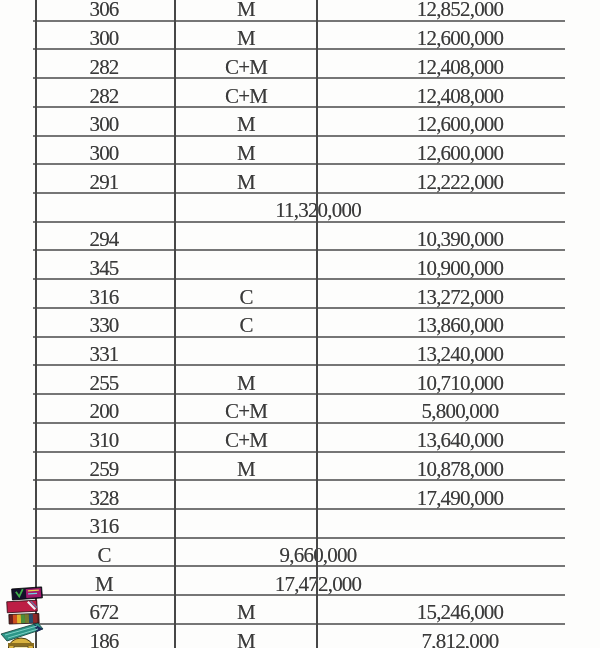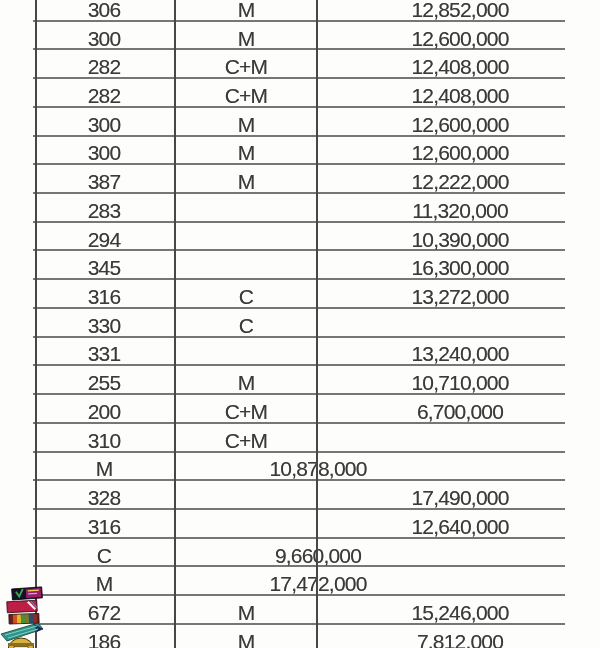--- a/index.html
+++ b/index.html
@@ -1,21 +1,21 @@
 <!DOCTYPE html>
 <html><head>
 <meta charset="utf-8">
 <style>
   html,body{margin:0;padding:0;background:#ffffff;}
   .page{
     position:relative;
     width:600px;height:648px;
     background:#fdfdfc;
     overflow:hidden;
-    font-family:Liberation Sans, sans-serif;
+    font-family:Liberation Serif, serif;
   }
   
   .table-body{
     position:absolute;
     left:33px;top:-7px;
     width:532px;
   }
   .row{
     display:flex;
     height:28.72px;
@@ -123,33 +123,30 @@
         </div>
         <div class="cell c1">
           <span>M</span>
         </div>
         <div class="cell c2">
           <span>12,600,000</span>
         </div>
       </div>
       <div class="row">
         <div class="cell c0">
-          <span>387</span>
+          <span>291</span>
         </div>
         <div class="cell c1">
           <span>M</span>
         </div>
         <div class="cell c2">
           <span>12,222,000</span>
         </div>
       </div>
       <div class="row">
-        <div class="cell c0">
-          <span>283</span>
-        </div>
         <div class="cell c1">
           <span></span>
         </div>
         <div class="cell c2">
           <span>11,320,000</span>
         </div>
       </div>
       <div class="row">
         <div class="cell c0">
           <span>294</span>
@@ -162,41 +159,44 @@
         </div>
       </div>
       <div class="row">
         <div class="cell c0">
           <span>345</span>
         </div>
         <div class="cell c1">
           <span></span>
         </div>
         <div class="cell c2">
-          <span>16,300,000</span>
+          <span>10,900,000</span>
         </div>
       </div>
       <div class="row">
         <div class="cell c0">
           <span>316</span>
         </div>
         <div class="cell c1">
           <span>C</span>
         </div>
         <div class="cell c2">
           <span>13,272,000</span>
         </div>
       </div>
       <div class="row">
         <div class="cell c0">
           <span>330</span>
         </div>
         <div class="cell c1">
           <span>C</span>
         </div>
+        <div class="cell c2">
+          <span>13,860,000</span>
+        </div>
       </div>
       <div class="row">
         <div class="cell c0">
           <span>331</span>
         </div>
         <div class="cell c1">
           <span></span>
         </div>
         <div class="cell c2">
           <span>13,240,000</span>
@@ -214,32 +214,38 @@
         </div>
       </div>
       <div class="row">
         <div class="cell c0">
           <span>200</span>
         </div>
         <div class="cell c1">
           <span>C+M</span>
         </div>
         <div class="cell c2">
-          <span>6,700,000</span>
+          <span>5,800,000</span>
         </div>
       </div>
       <div class="row">
         <div class="cell c0">
           <span>310</span>
         </div>
         <div class="cell c1">
           <span>C+M</span>
         </div>
-      </div>
-      <div class="row">
+        <div class="cell c2">
+          <span>13,640,000</span>
+        </div>
+      </div>
+      <div class="row">
+        <div class="cell c0">
+          <span>259</span>
+        </div>
         <div class="cell c1">
           <span>M</span>
         </div>
         <div class="cell c2">
           <span>10,878,000</span>
         </div>
       </div>
       <div class="row">
         <div class="cell c0">
           <span>328</span>
@@ -250,23 +256,20 @@
         <div class="cell c2">
           <span>17,490,000</span>
         </div>
       </div>
       <div class="row">
         <div class="cell c0">
           <span>316</span>
         </div>
         <div class="cell c1">
           <span></span>
-        </div>
-        <div class="cell c2">
-          <span>12,640,000</span>
         </div>
       </div>
       <div class="row">
         <div class="cell c1">
           <span>C</span>
         </div>
         <div class="cell c2">
           <span>9,660,000</span>
         </div>
       </div>

